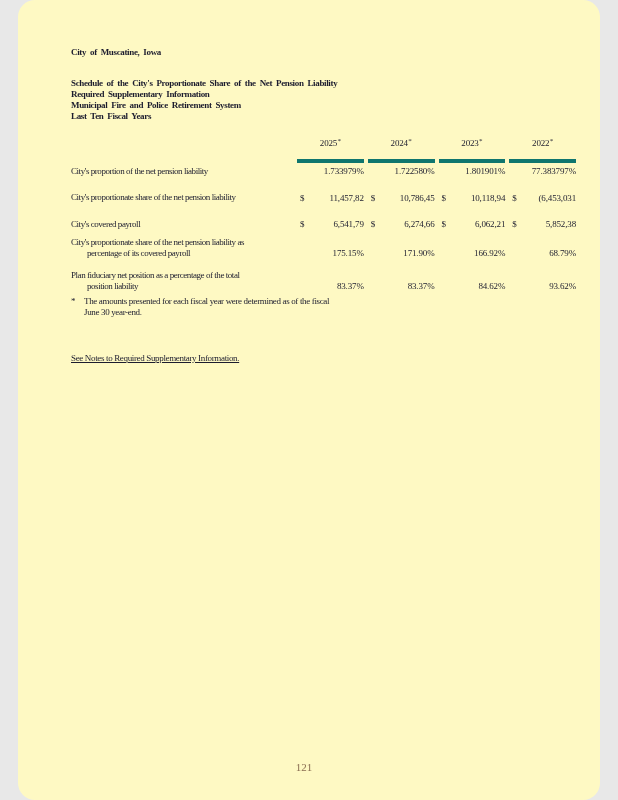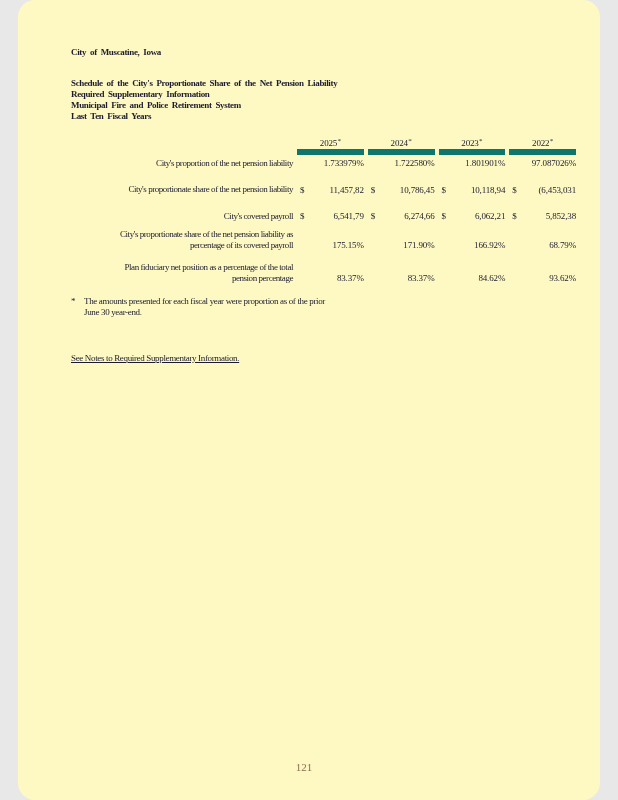--- a/index.html
+++ b/index.html
@@ -29,29 +29,29 @@
   }
   .hdr .city { margin-bottom: 20px; }
 
   
   .tblwrap { position: absolute; left: 53px; top: 137px; }
   table { border-collapse: collapse; table-layout: fixed; width: 505px; font-size: 9px; }
   col.c-label { width: 222px; }
   col.c-data  { width: 70.75px; }
   th { font-weight: normal; padding: 0; vertical-align: bottom; }
   .yearline {
-    border-bottom: 6px solid #0f766e;
+    border-bottom: 4px solid #0f766e;
     text-align: center;
-    padding-bottom: 1px;
+    padding-bottom: 11px;
     margin-left: 4px;
     letter-spacing: -0.2px;
     white-space: nowrap;
   }
   .mk { font-size: 7px; vertical-align: 2.5px; margin-left: 0.5px; }
-  td { padding: 0; vertical-align: bottom; text-align: right; }
+  td { padding: 0; vertical-align: bottom; }
   .lbl div { letter-spacing: -0.45px; line-height: 10.5px; white-space: nowrap; }
   .ind { padding-left: 8px; margin-left: 8px; }
   .vw { display: flex; justify-content: flex-end; padding-left: 7px; }
   .vw.cur { justify-content: space-between; }
   .num { letter-spacing: -0.15px; white-space: nowrap; }
   tr.rA td { padding-top: 3px; }
   tr.rB td { padding-top: 16px; }
   tr.rC td { padding-top: 16px; }
   tr.rD td { padding-top: 8px; }
   tr.rE td { padding-top: 12px; }
@@ -146,21 +146,21 @@
                 <span class="num">1.722580%</span>
               </div>
             </td>
           <td>
               <div class="vw">
                 <span class="num">1.801901%</span>
               </div>
             </td>
           <td>
               <div class="vw">
-                <span class="num">97.087026%</span>
+                <span class="num">77.383797%</span>
               </div>
             </td>
         </tr>
 
         <tr class="rB">
           <td class="lbl">
               <div>City's proportionate share of the net pension liability</div>
             </td>
           <td>
               <div class="vw cur">
@@ -241,21 +241,21 @@
           <td>
               <div class="vw">
                 <span class="num">68.79%</span>
               </div>
             </td>
         </tr>
 
         <tr class="rE">
           <td class="lbl">
             <div>Plan fiduciary net position as a percentage of the total</div>
-            <div class="ind">pension percentage</div>
+            <div class="ind">position liability</div>
           </td>
           <td>
               <div class="vw">
                 <span class="num">83.37%</span>
               </div>
             </td>
           <td>
               <div class="vw">
                 <span class="num">83.37%</span>
               </div>
@@ -272,21 +272,21 @@
             </td>
         </tr>
 
       </tbody>
     </table>
   </div>
 
   <div class="fn">
     <div class="mark">*</div>
     <div class="lines">
-      <div>The amounts presented for each fiscal year were proportion as of the prior</div>
+      <div>The amounts presented for each fiscal year were determined as of the fiscal</div>
       <div>June 30 year-end.</div>
     </div>
   </div>
 
   <div class="seenotes">See Notes to Required Supplementary Information.</div>
 
   <div class="pageno">121</div>
 
 </div>
 

